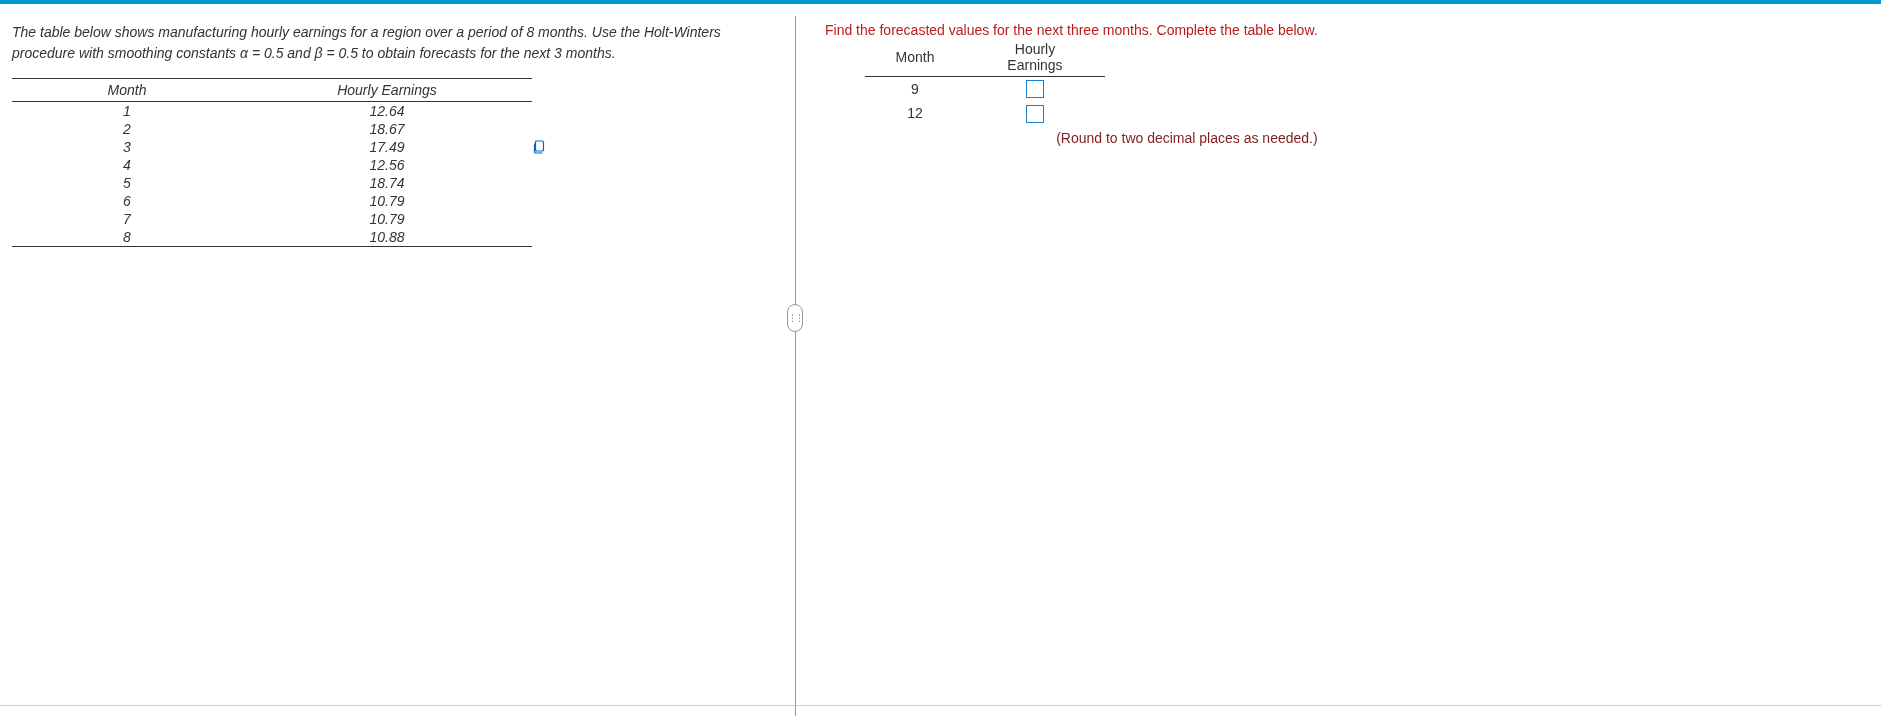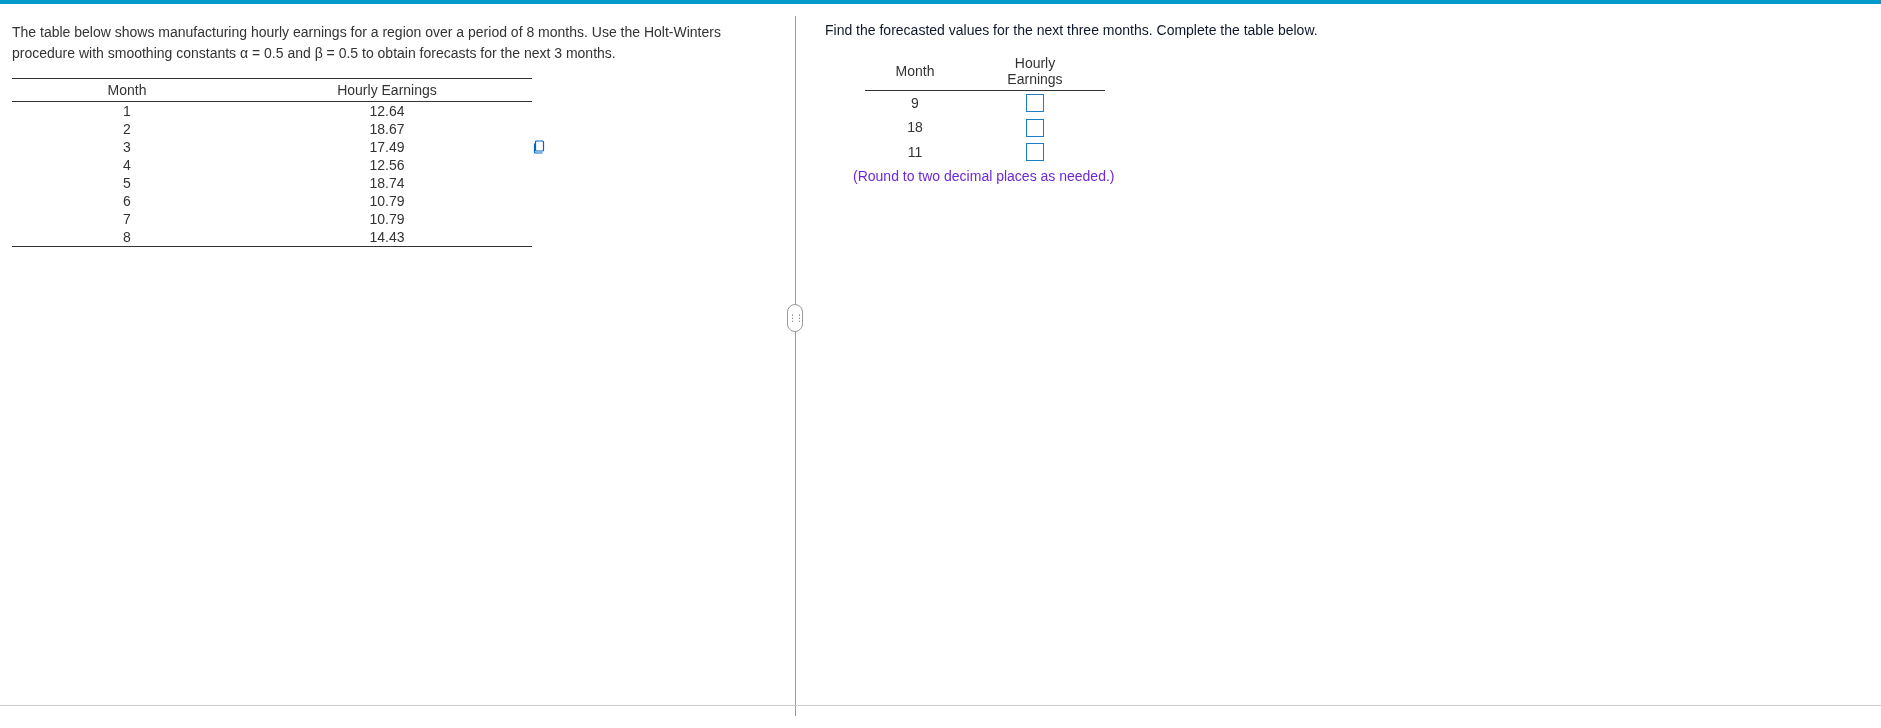--- a/index.html
+++ b/index.html
@@ -23,20 +23,21 @@
     }
     .content-wrapper {
       display: flex;
       position: relative;
       height: calc(100% - 4px);
     }
     .left-panel {
       width: 785px;
       padding: 18px 12px 18px 12px;
       position: relative;
+      font-style: italic;
     }
     .right-panel {
       padding: 18px 12px 18px 40px;
       position: relative;
     }
     .divider-line {
       position: absolute;
       left: 795px;
       top: 12px;
       bottom: 12px;
@@ -95,22 +96,21 @@
       position: absolute;
       left: 520px;
       top: 62px;
       width: 14px;
       height: 14px;
       color: #0066cc;
       font-size: 12px;
       cursor: pointer;
     }
     .instruction-text {
-      color: #0f172a;
-      margin-bottom: 14px;
+      color: #b91c1c;
     }
     .forecast-table {
       border-collapse: collapse;
       margin-left: 40px;
     }
     .forecast-table th {
       font-weight: normal;
       padding: 3px 30px;
       border-bottom: 1px solid #333;
       text-align: center;
@@ -123,23 +123,24 @@
     .forecast-table td.earn-col { width: 140px; }
     .answer-box {
       width: 18px;
       height: 18px;
       border: 1px solid #1a7fc8;
       background: #fff;
       display: inline-block;
       vertical-align: middle;
     }
     .hint-text {
-      color: #6d28d9;
+      color: #7f1d1d;
       margin-left: 28px;
       margin-top: 4px;
+      text-align: right;
     }
     .bottom-border {
       position: absolute;
       bottom: 22px;
       left: 0;
       width: 100%;
       height: 1px;
       background: #ccc;
     }
   </style>
@@ -185,21 +186,21 @@
           <tr>
             <td>6</td>
             <td>10.79</td>
           </tr>
           <tr>
             <td>7</td>
             <td>10.79</td>
           </tr>
           <tr>
             <td>8</td>
-            <td>14.43</td>
+            <td>10.88</td>
           </tr>
         </tbody>
       </table>
       <span class="copy-icon">
         <svg width="14" height="14" viewBox="0 0 14 14" fill="none" stroke="#0066cc" stroke-width="1.2">
           <rect x="3.5" y="1" width="8" height="10" rx="1"></rect>
           <path d="M2.5 3.5 v8.5 a1 1 0 0 0 1 1 h7"></path>
         </svg>
       </span>
     </div>
@@ -217,25 +218,21 @@
           <th>Month</th>
           <th>Hourly Earnings</th>
         </tr>
       </thead>
       <tbody>
         <tr>
           <td class="month-col">9</td>
           <td class="earn-col"><span class="answer-box"></span></td>
         </tr>
         <tr>
-          <td class="month-col">18</td>
-          <td class="earn-col"><span class="answer-box"></span></td>
-        </tr>
-        <tr>
-          <td class="month-col">11</td>
+          <td class="month-col">12</td>
           <td class="earn-col"><span class="answer-box"></span></td>
         </tr>
       </tbody>
     </table>
 
     <div class="hint-text">(Round to two decimal places as needed.)</div>
   </div>
 
 </div>
 

